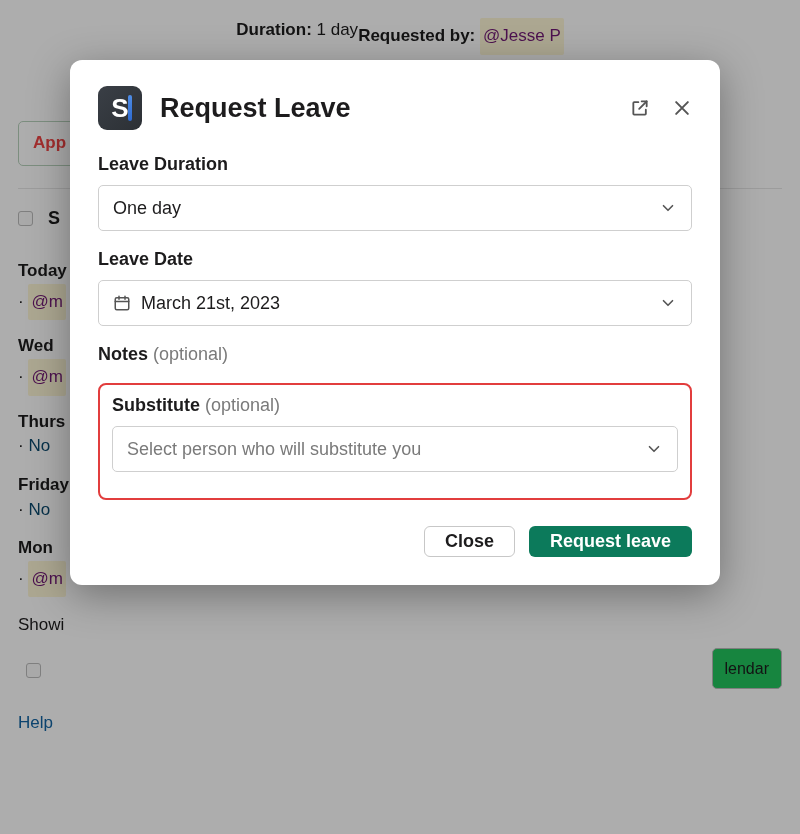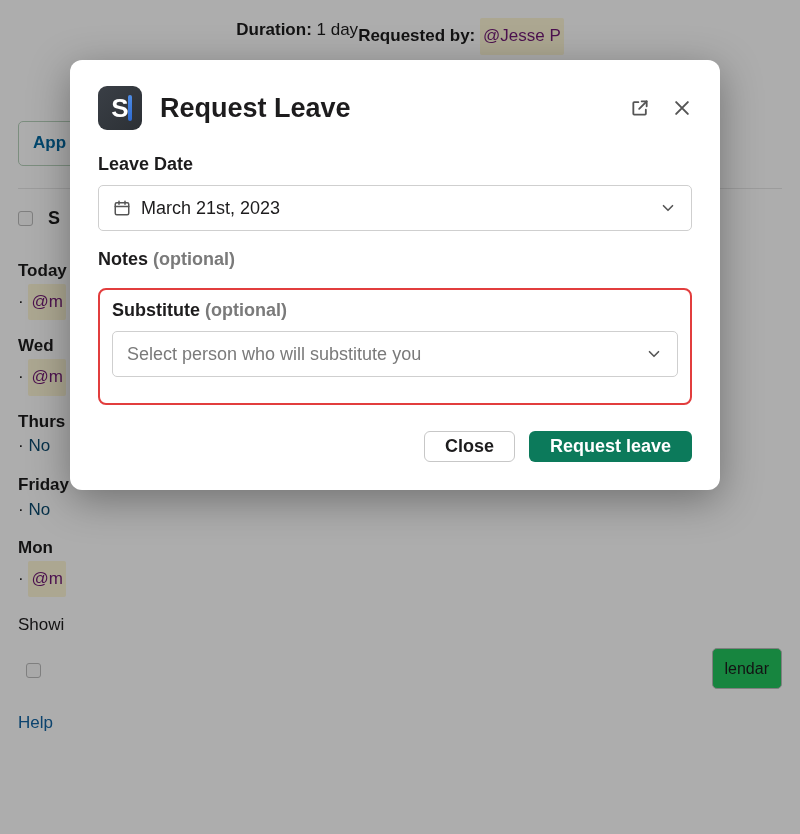--- a/index.html
+++ b/index.html
@@ -23,21 +23,21 @@
   .bg .lbl { font-weight:700; }
   .bg .mention {
     color:#701a75; background:#fef6d6; padding:6px 3px; border-radius:2px;
     display:inline-block;
   }
   .approve-btn{
     margin-top:18px;
     display:inline-block;
     padding:9px 14px;
     border:1px solid #b7d1bc;
-    color:#0369a1;
+    color:#ef4444;
     border-radius:5px;
     background:#fff;
     font-weight:600;
   }
   .bg .sep{height:1px;background:#e6e6e6;margin:22px 0 16px;}
   .bg .cb{display:inline-block;width:15px;height:15px;border:1px solid #bbb;border-radius:3px;margin-right:10px;vertical-align:-2px;background:#fafafa}
   .bg .sectionhead{font-weight:700;font-size:18px;margin-top:2px}
   .bg .muted{color:#0c4a6e;}
   .bg .cal{
     float:right;margin-top:-4px;
@@ -64,21 +64,21 @@
   }
   .app-icon::after{
     content:"";position:absolute;right:10px;top:9px;bottom:9px;width:4px;
     background:linear-gradient(#4f8de6,#2d6ad1);border-radius:2px;
   }
   .modal-title{font-weight:800;font-size:27px;flex:1}
   .hdr-icons{display:flex;gap:22px;color:#555}
   .hdr-icons svg{cursor:pointer}
   .field{margin-bottom:18px}
   .field-label{font-weight:700;font-size:18px;margin-bottom:10px;display:block}
-  .field-label .opt{font-weight:700;color:#7a7a7a}
+  .field-label .opt{font-weight:400;color:#7a7a7a}
   .control{
     width:100%;height:46px;border:1px solid #cfcfcf;border-radius:5px;
     display:flex;align-items:center;padding:0 14px;font-size:18px;gap:10px;
     color:#1d1c1d;background:#fff;
     position:relative;
   }
   .control .ph{color:#7a7a7a}
   .chev{
     margin-left:auto;color:#555;
   }
@@ -169,20 +169,29 @@
           <path d="M20 4l-9 9"></path>
           <path d="M19 14v5a1 1 0 0 1-1 1H5a1 1 0 0 1-1-1V6a1 1 0 0 1 1-1h5"></path>
         </svg>
       <svg width="20" height="20" viewBox="0 0 24 24" fill="none" stroke="currentColor" stroke-width="2.4" stroke-linecap="round">
           <path d="M5 5l14 14M19 5L5 19"></path>
         </svg>
     </div>
   </div>
 
 
+  <div class="field">
+    <span class="field-label">Leave Duration</span>
+    <div class="control">
+      <span>One day</span>
+      <svg class="chev" width="18" height="18" viewBox="0 0 24 24" fill="none" stroke="currentColor" stroke-width="2.2" stroke-linecap="round" stroke-linejoin="round">
+          <polyline points="6 9 12 15 18 9"></polyline>
+        </svg>
+    </div>
+  </div>
 
   <div class="field">
     <span class="field-label">Leave Date</span>
     <div class="control">
       <svg class="calicon" viewBox="0 0 24 24" fill="none" stroke="#555" stroke-width="2" stroke-linecap="round" stroke-linejoin="round">
           <rect x="3" y="5" width="18" height="16" rx="2"></rect>
           <path d="M3 10h18"></path>
           <path d="M8 3v4M16 3v4"></path>
         </svg>
       <span>March 21st, 2023</span>

